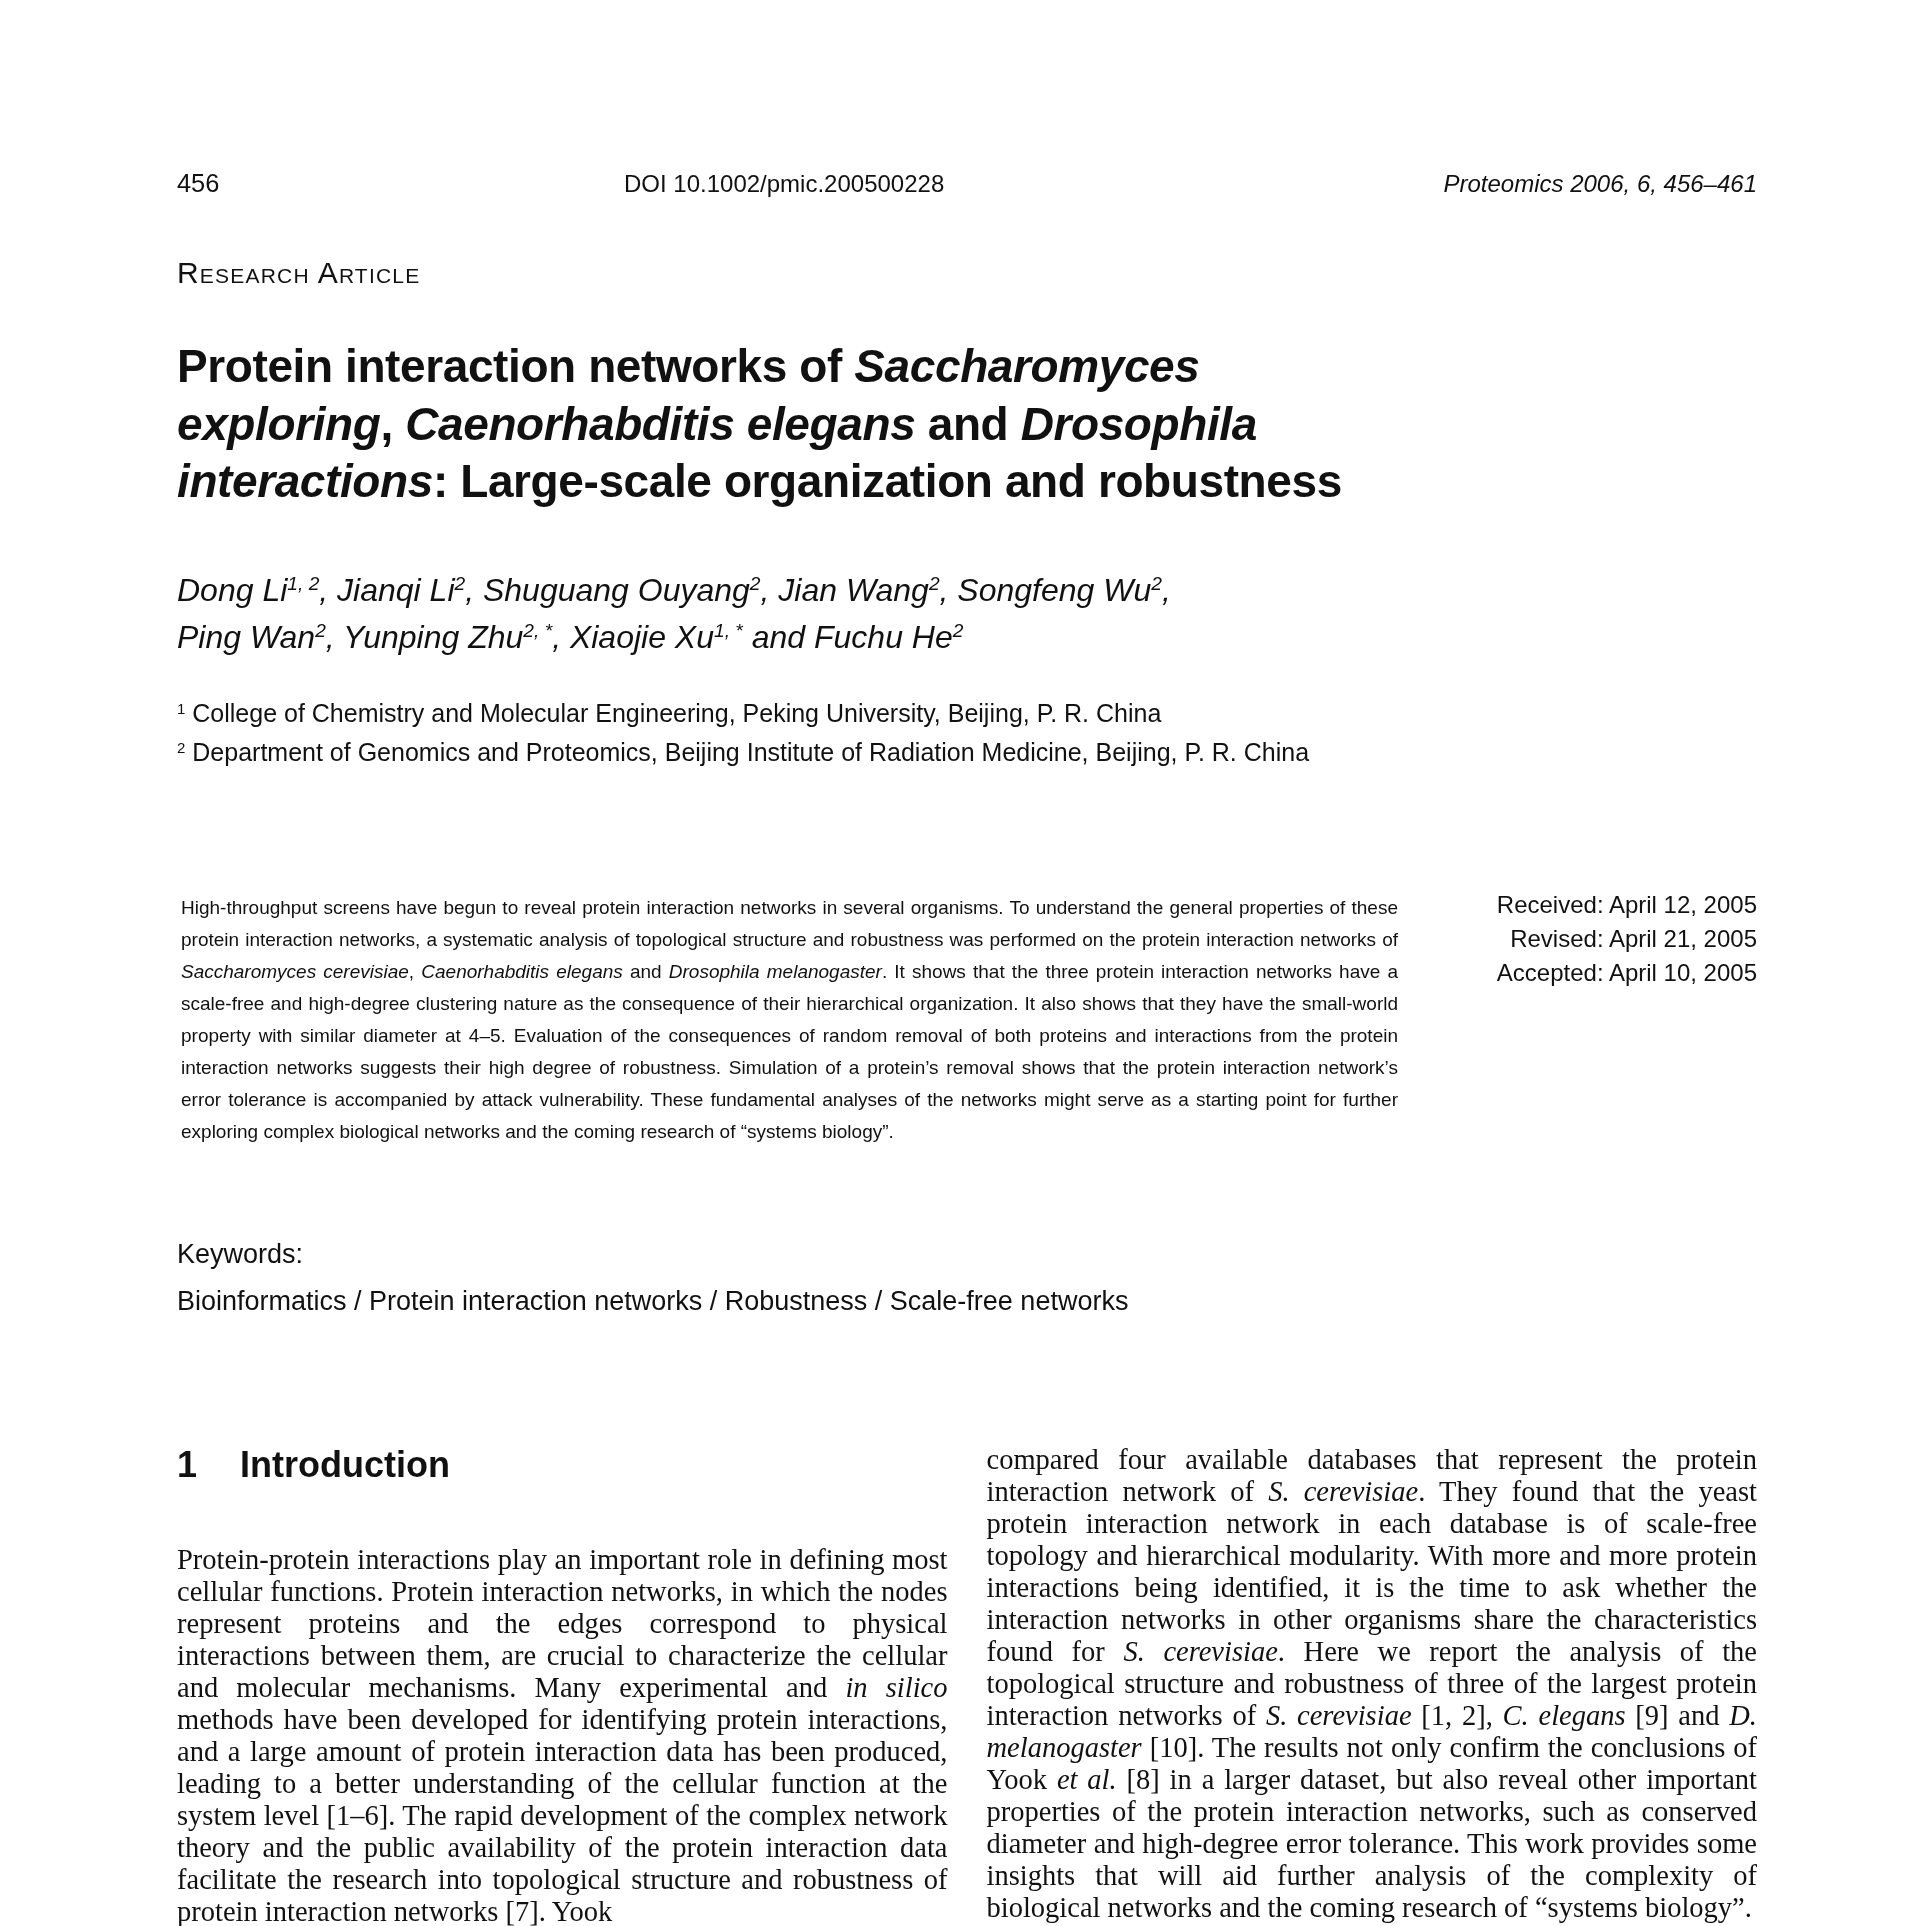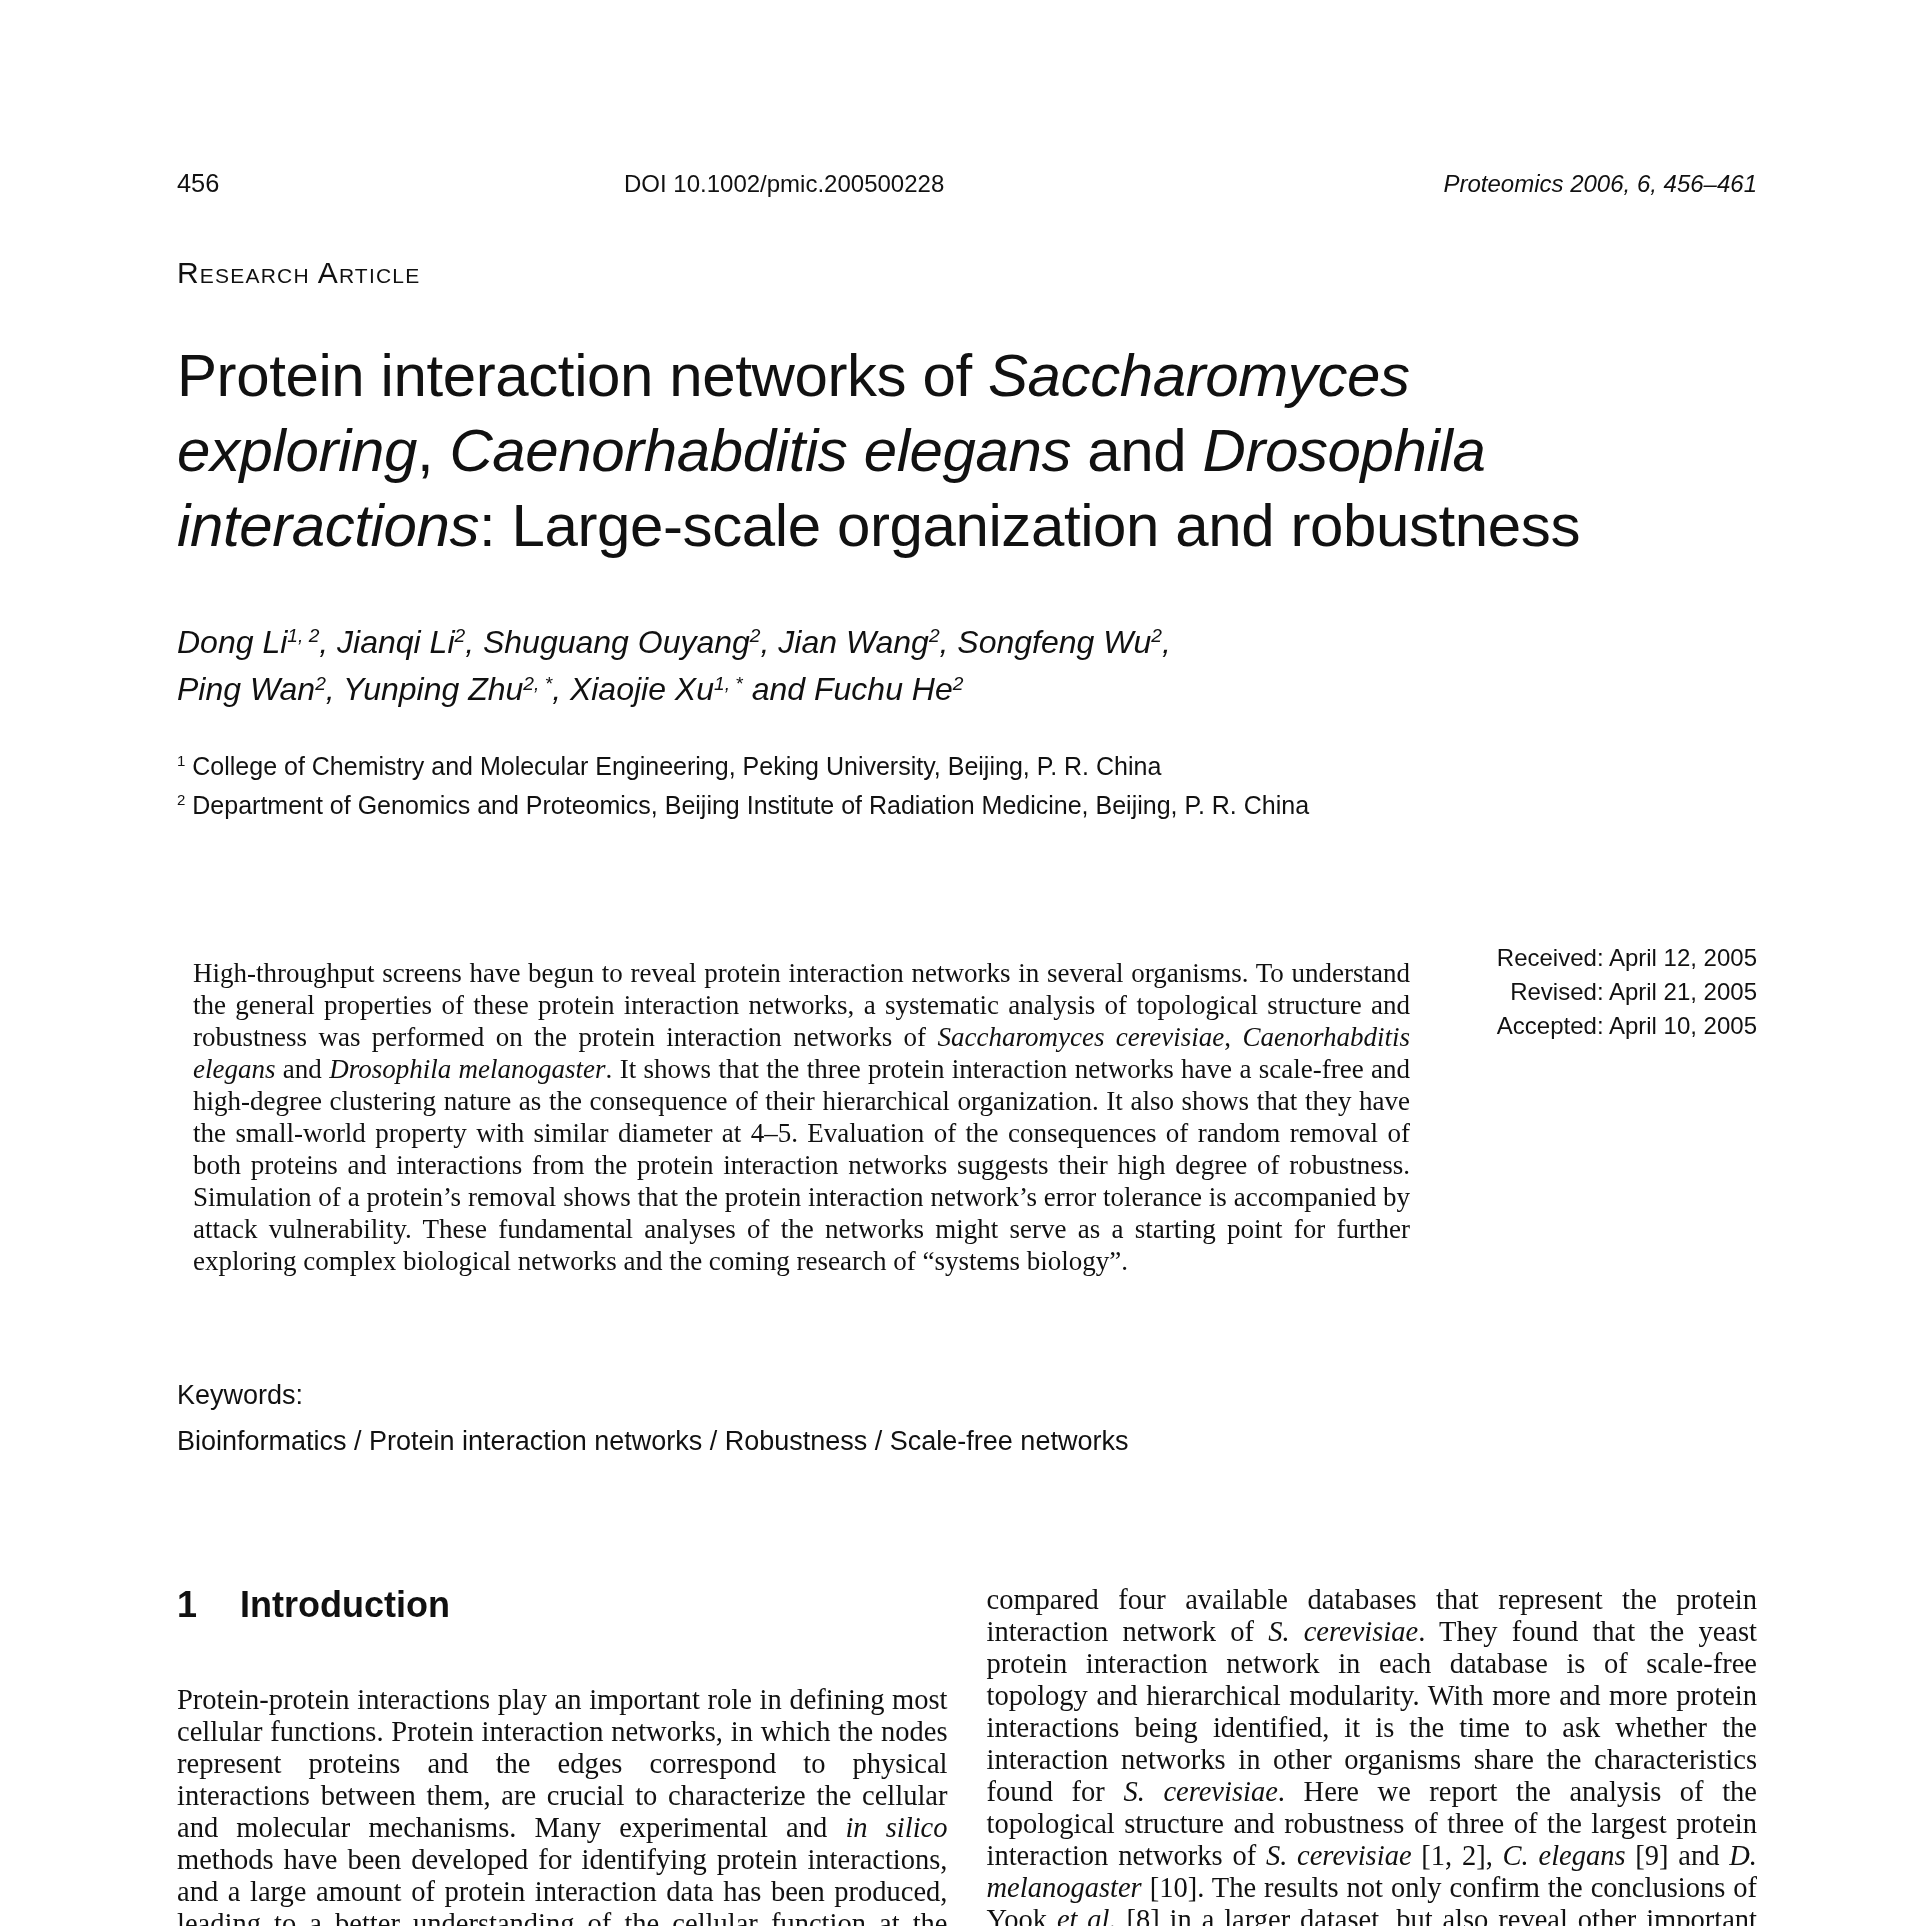--- a/index.html
+++ b/index.html
@@ -20,34 +20,34 @@
   
   .pg-header{display:flex;align-items:flex-end;font-size:24px;}
   .pg-header .pageno{font-size:25.4px;}
   .pg-header .doi{position:absolute;left:624px;}
   .pg-header .jref{margin-left:auto;font-style:italic;}
 
   
   .article-type{margin-top:58px;font-size:30px;font-variant:small-caps;letter-spacing:1.2px;}
 
   
-  .title{margin:48px 0 0 0;font-size:60px;line-height:1.25;font-weight:normal;letter-spacing:-0.4px;}
+  .title{margin:48px 0 0 0;font-size:46px;line-height:1.25;font-weight:bold;letter-spacing:-0.4px;}
 
   
   .authors{margin-top:56px;font-size:32px;line-height:1.48;font-style:italic;}
 
   
   .affiliations{margin-top:33px;font-size:25px;line-height:1.56;}
 
   
   .abstract-row{display:flex;margin-top:116px;}
   .abstract{
-    width:1217px;margin:16px;
-    font-family:Liberation Serif, serif;
-    font-size:27px;line-height:32px;text-align:justify;
+    width:1217px;margin:4px;
+    font-family:Liberation Sans, sans-serif;
+    font-size:19px;line-height:32px;text-align:justify;
   }
   .dates{margin-left:auto;text-align:right;font-size:24px;line-height:34px;white-space:nowrap;}
 
   
   .keywords{margin-top:87px;font-size:27px;}
   .kw-text{margin-top:15.4px;}
 
   
   .columns{display:flex;gap:39px;margin-top:127px;}
   .col{flex:1 1 0;min-width:0;}

